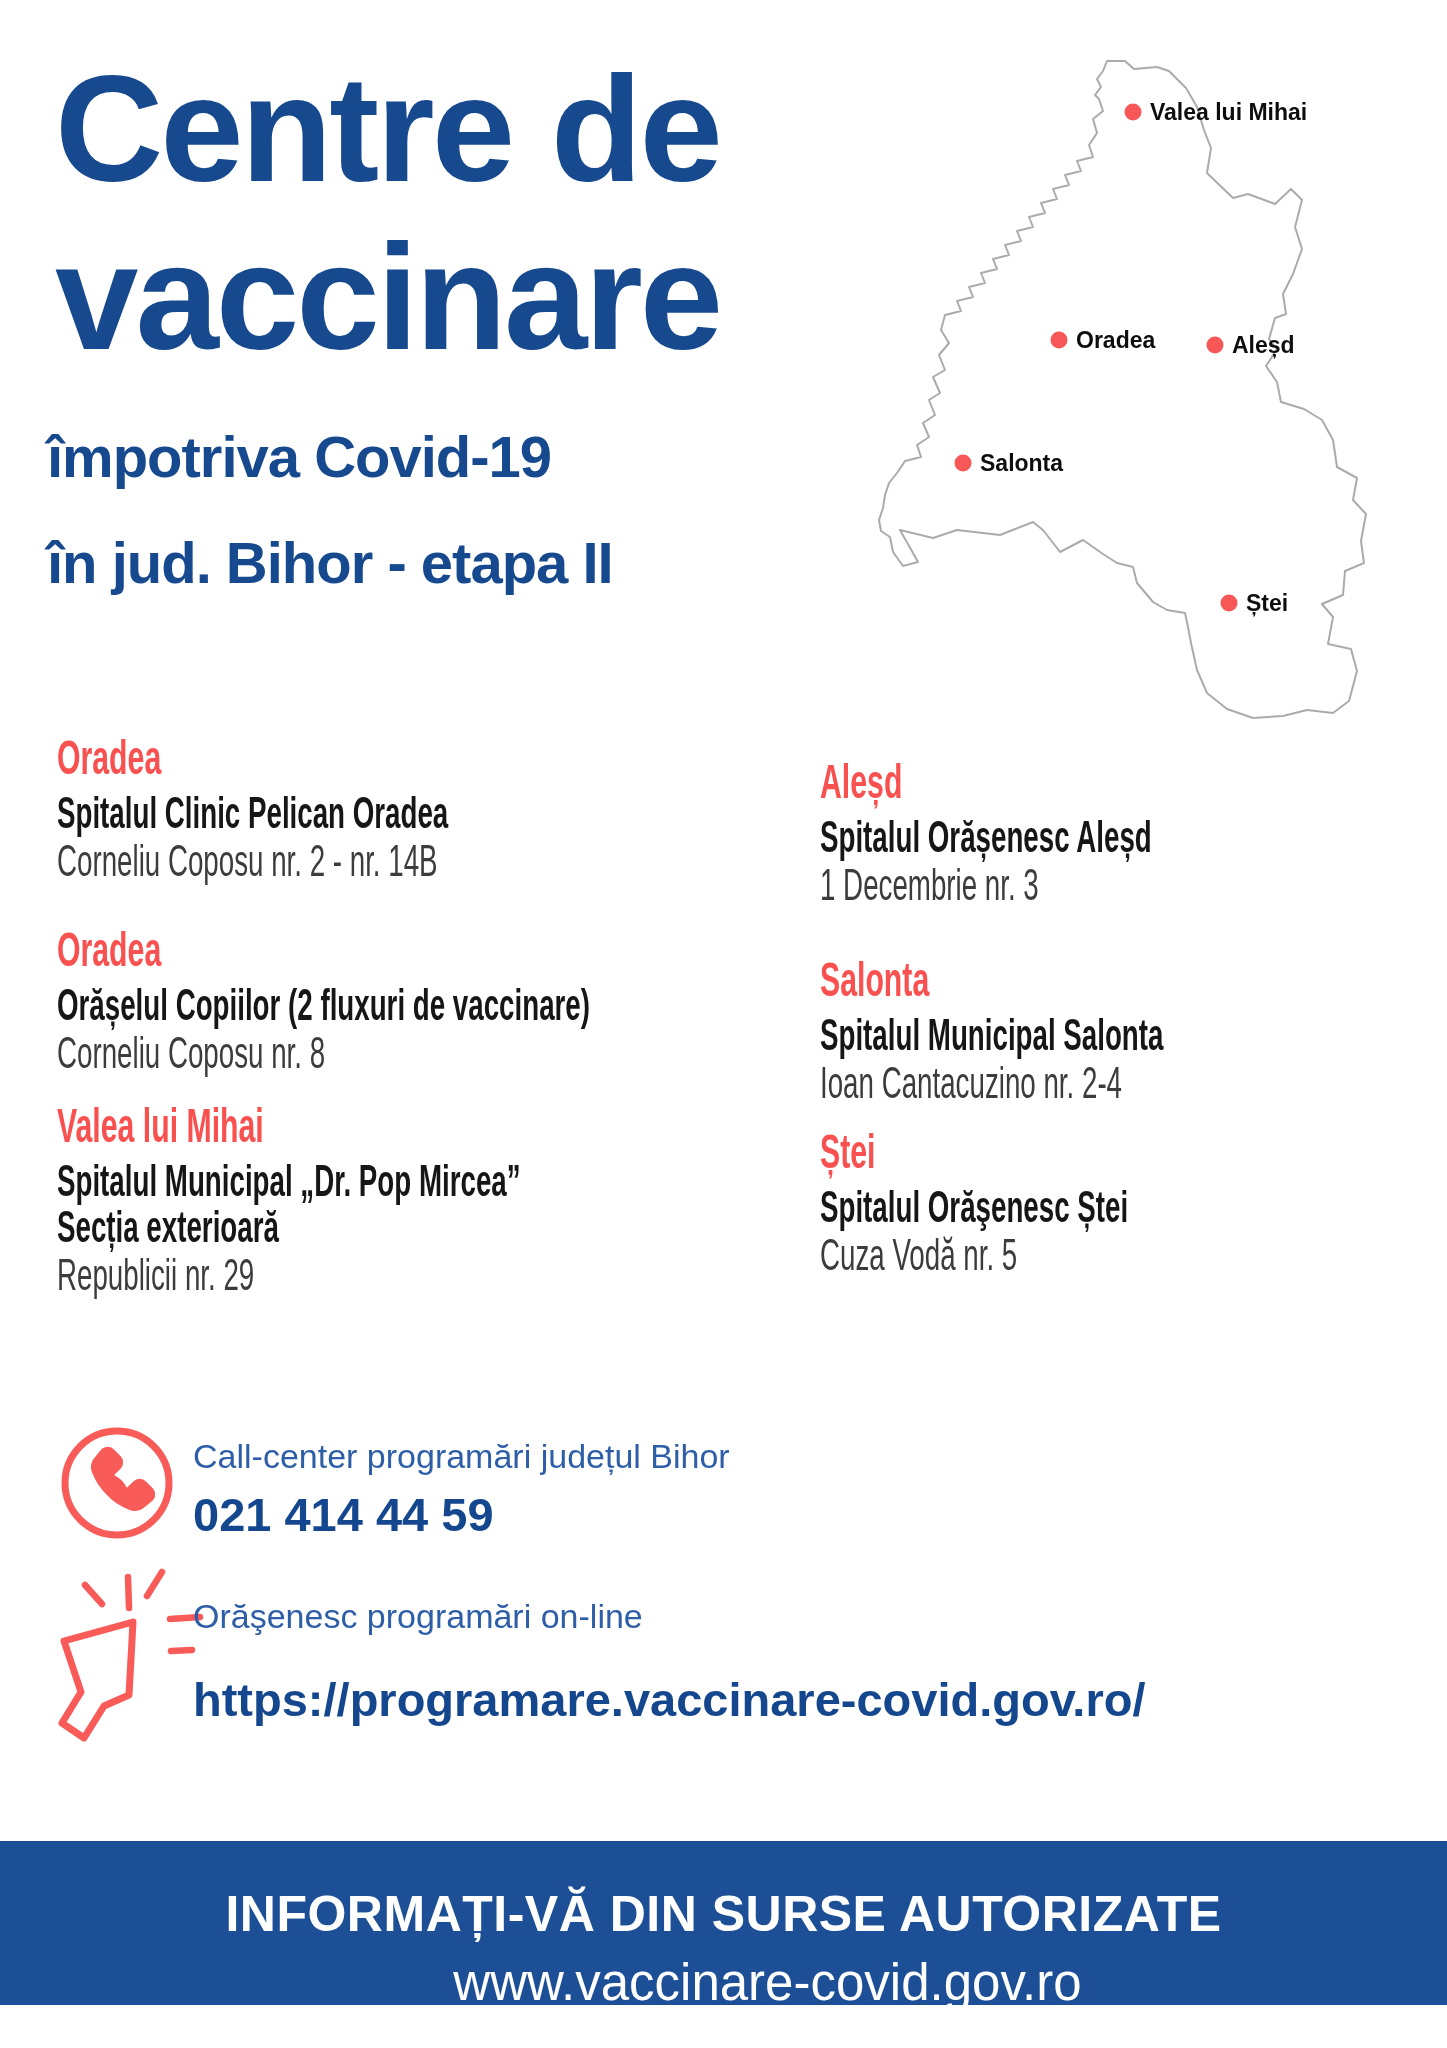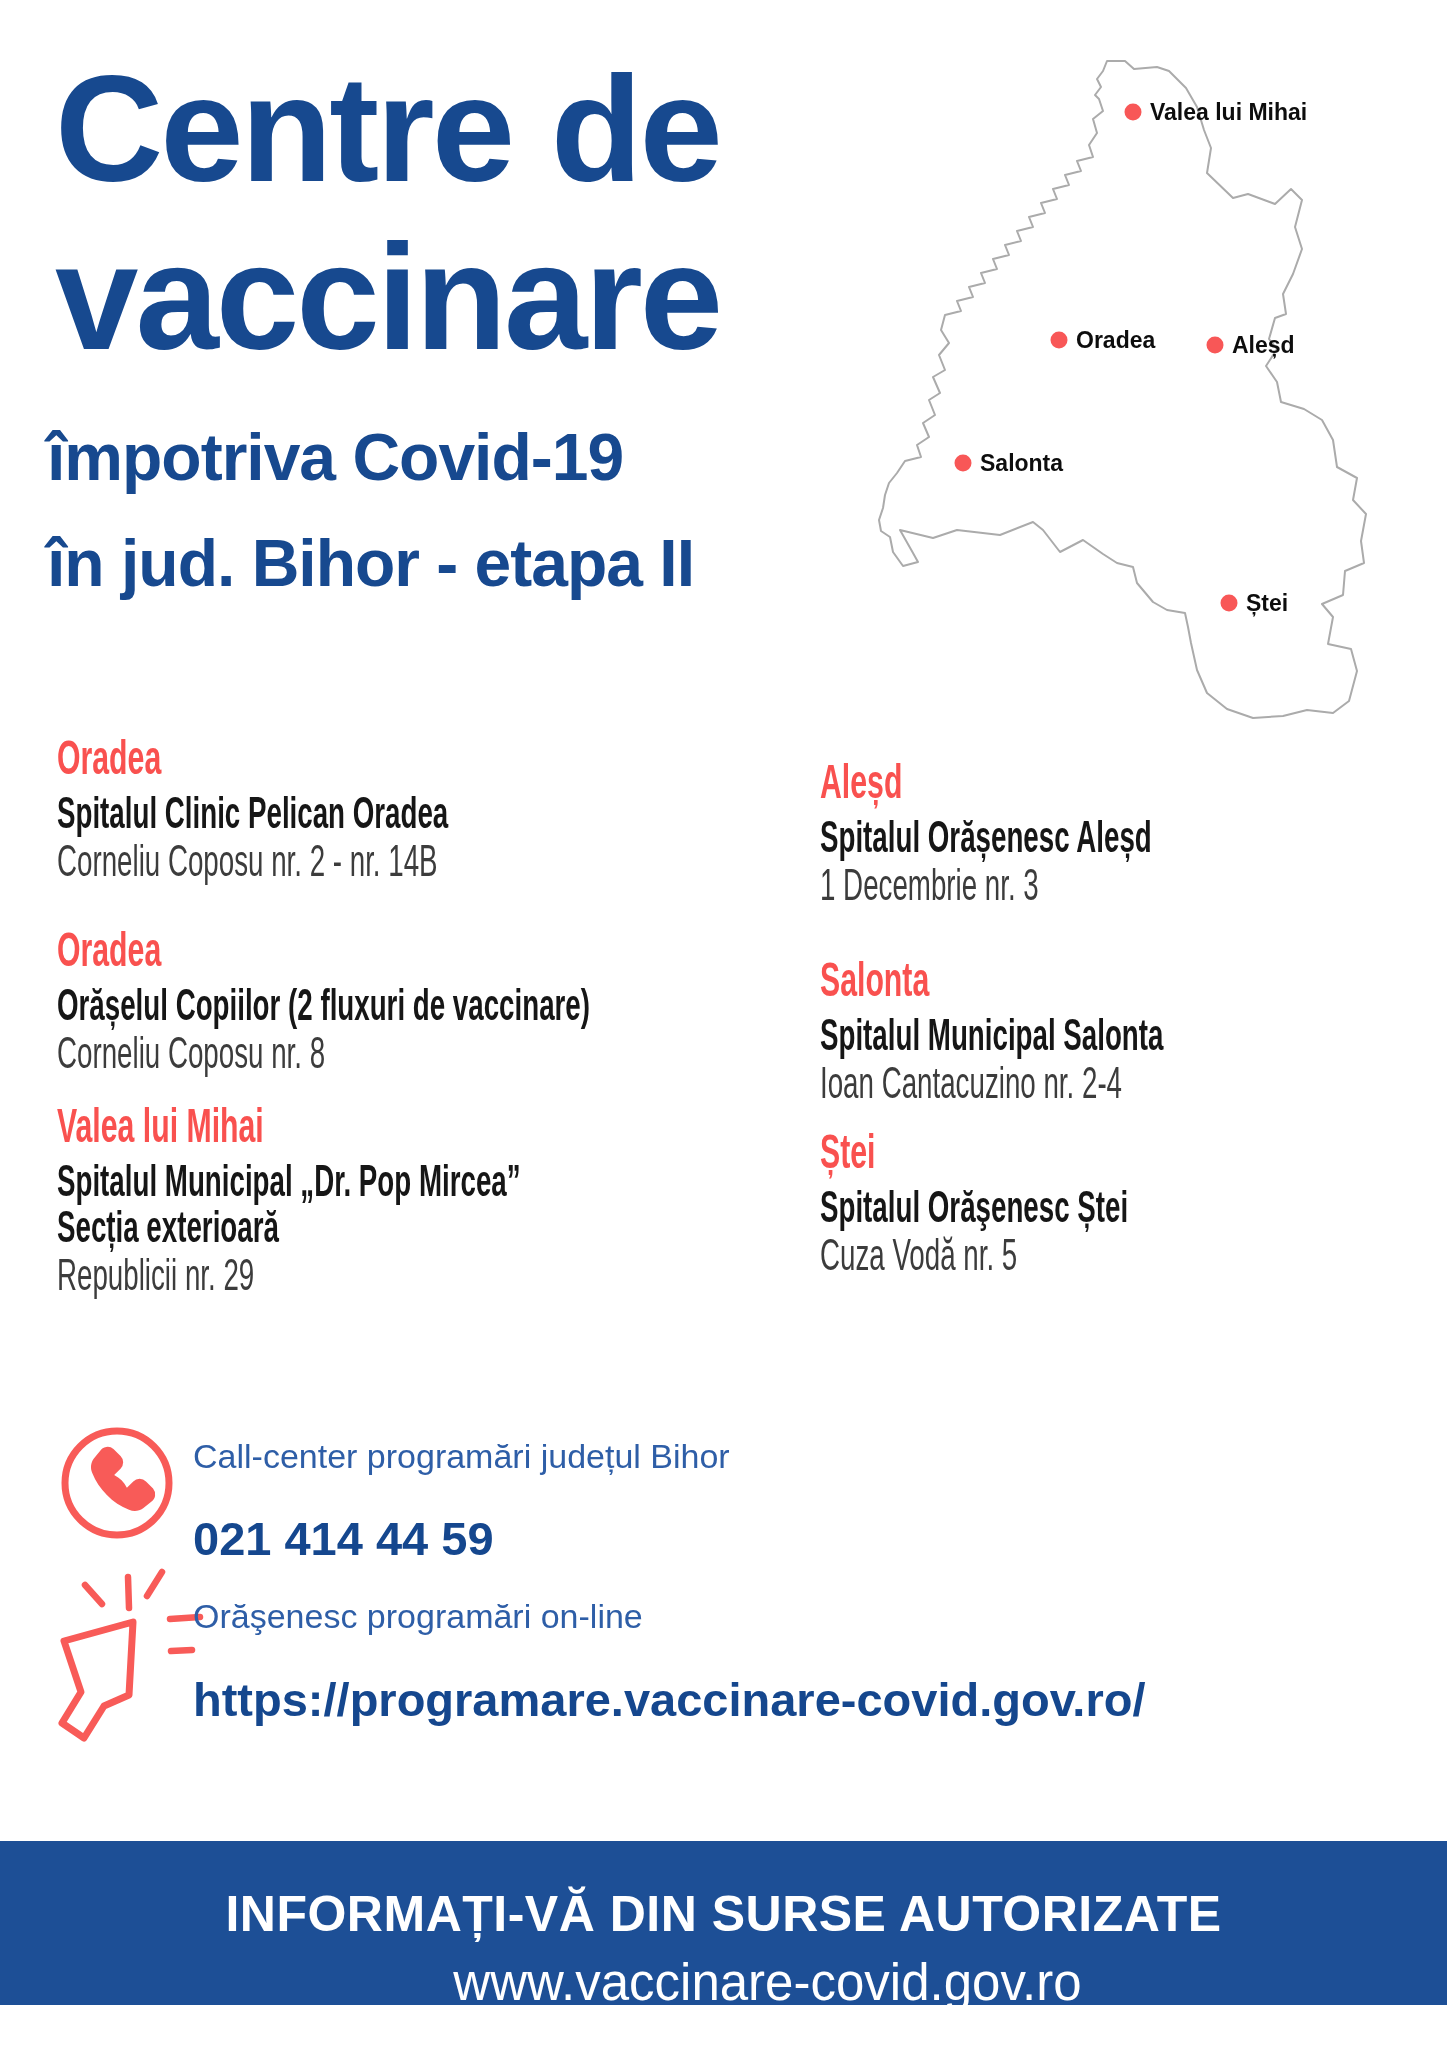--- a/index.html
+++ b/index.html
@@ -8,21 +8,21 @@
     font-family:"Liberation Sans", sans-serif;overflow:hidden;
   }
   
   .title{
     position:absolute;left:44px;top:34px;margin:11px;
     font-size:150px;line-height:168px;font-weight:800;letter-spacing:-3px;
     color:#17498f;white-space:pre-line;
   }
   .subtitle{
     position:absolute;left:47px;top:404px;
-    font-size:66px;line-height:106px;font-weight:700;letter-spacing:-1px;
+    font-size:58px;line-height:106px;font-weight:700;letter-spacing:-1px;
     color:#17498f;white-space:pre-line;
   }
   
   .map-svg{position:absolute;left:845px;top:25px;width:600px;height:700px;}
   .map-svg path{fill:#ffffff;stroke:#ababab;stroke-width:2;stroke-linejoin:round;}
   .map-svg text{font:700 23px "Liberation Sans", sans-serif;fill:#0d0d0d;}
   
   .block{position:absolute;width:720px;}
   .cond{transform:scaleX(0.63);transform-origin:0 0;white-space:nowrap;}
   .city{margin:0;font-size:48px;line-height:52px;font-weight:700;color:#f9514f;}
@@ -31,21 +31,21 @@
   .l1{left:57px;top:732px;}  .l2{left:57px;top:924px;}  .l3{left:57px;top:1100px;}
   .r1{left:820px;top:756px;} .r2{left:820px;top:954px;} .r3{left:820px;top:1126px;}
   
   .icon-svg{position:absolute;}
   .cc-label,.pf-label{
     position:absolute;left:193px;font-size:34px;font-weight:400;color:#2e5ea7;white-space:nowrap;
   }
   .cc-phone,.pf-url{
     position:absolute;left:193px;font-size:47px;font-weight:700;color:#15478e;white-space:nowrap;
   }
-  .cc-label{top:1437px;} .cc-phone{top:1487px;margin-top:24px;}
+  .cc-label{top:1437px;} .cc-phone{top:1487px;}
   .pf-label{top:1597px;} .pf-url{top:1672px;}
   
   .footer{
     position:absolute;left:0;top:1841px;width:1447px;height:164px;background:#1d4f96;
   }
   .footer-line1{
     position:absolute;left:0;top:44px;width:100%;text-align:center;
     font-size:50px;font-weight:700;letter-spacing:0.5px;color:#ffffff;
   }
   .footer-line2{

